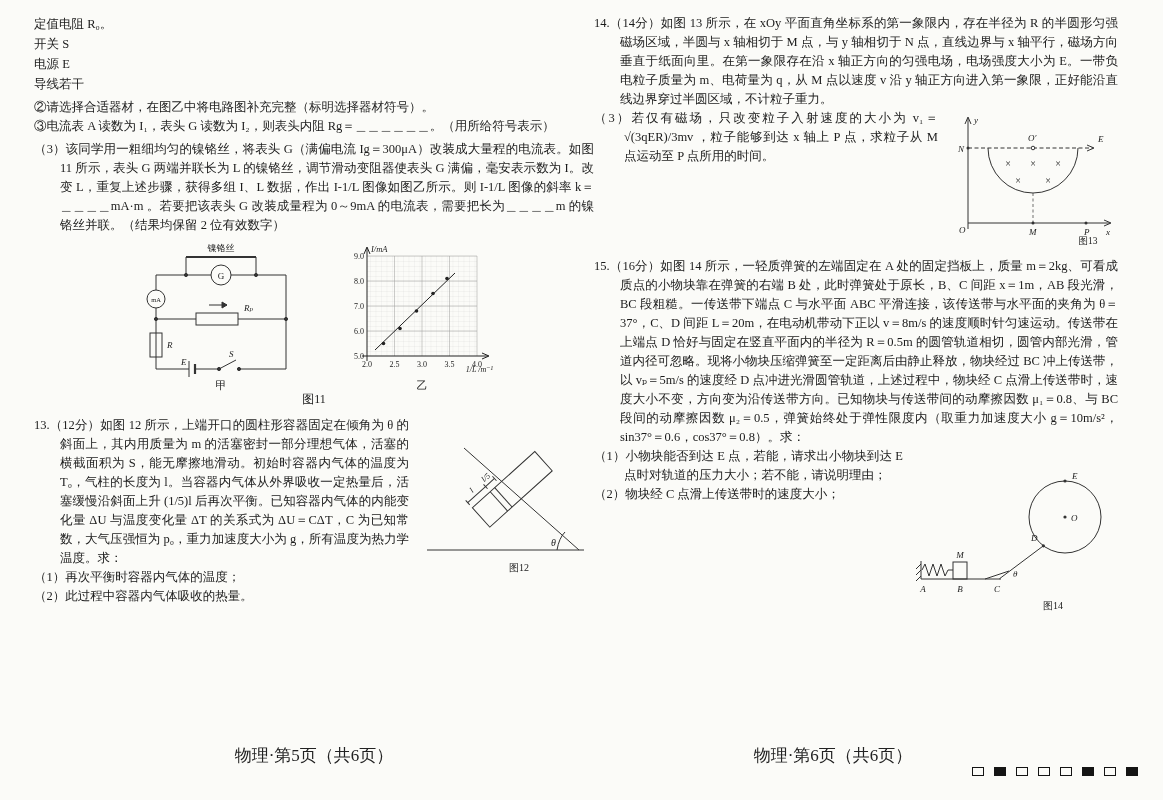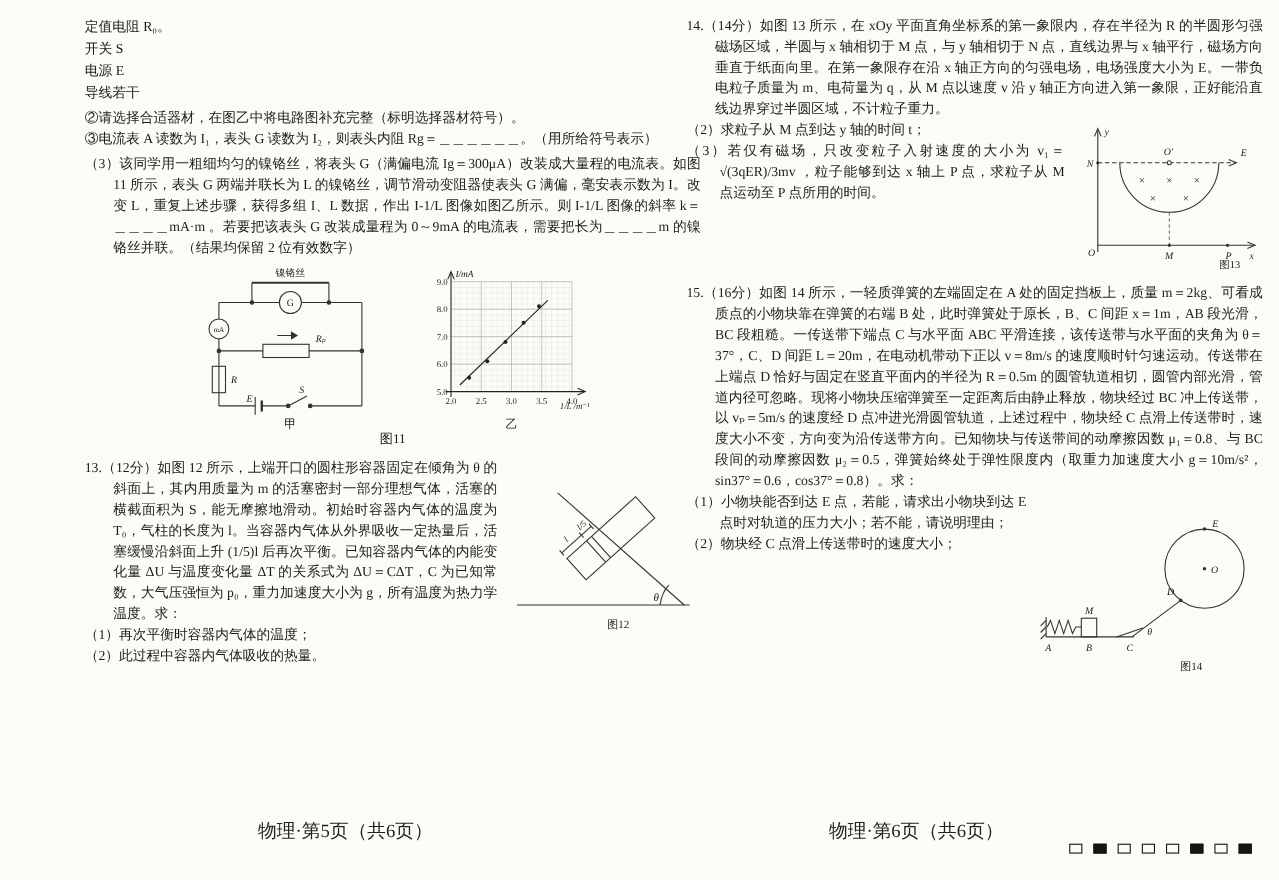--- a/index.html
+++ b/index.html
@@ -2,22 +2,22 @@
 <html><head>
 <meta charset="utf-8">
 <style>
   html,body { margin:0; padding:0; }
   body {
     width:1163px; height:800px; position:relative; overflow:hidden;
     background:#fbfbf8; color:#1b1b1b;
     font-family:"Liberation Serif","DejaVu Serif",serif;
   }
   .page { position:absolute; top:14px; }
-  .page-left  { left:34px;  width:560px;margin-left:43px; }
-  .page-right { left:624px; width:524px; }
+  .page-left  { left:34px;  width:560px; }
+  .page-right { left:594px; width:524px; }
   p { margin:0; font-size:12.5px; line-height:1.52; text-align:justify; }
   .equip p { line-height:1.6; }
   .hang26 { padding-left:26px; text-indent:-26px; }
   .hang30 { padding-left:30px; text-indent:-30px; }
   .gap-top { margin-top:4px; }
   .fig11-row { display:flex; justify-content:center; align-items:flex-start; gap:26px; margin:6px 0 0 0; }
   .fig-caption { text-align:center; font-size:12px; margin:0 0 6px 0; }
   .fig-float { float:right; margin:2px 0 4px 10px; }
   svg { display:block; }
   svg text { font-family:"Liberation Serif","DejaVu Serif",serif; fill:#222; }
@@ -198,21 +198,20 @@
       <text x="26" y="12" font-size="9" font-style="italic">y</text>
       <text x="158" y="124" font-size="9" font-style="italic">x</text>
       <text x="11" y="122" font-size="9" font-style="italic">O</text>
       <text x="10" y="41" font-size="9" font-style="italic">N</text>
       <text x="80" y="30" font-size="9" font-style="italic">O′</text>
       <text x="150" y="31" font-size="9" font-style="italic">E</text>
       <text x="81" y="124" font-size="9" font-style="italic">M</text>
       <text x="136" y="124" font-size="9" font-style="italic">P</text>
       <text x="140" y="133" font-size="9.5" text-anchor="middle">图13</text>
     </svg>
-    <p class="hang30">（2）求粒子从 M 点到达 y 轴的时间 t；</p>
     <p class="hang30">（3）若仅有磁场，只改变粒子入射速度的大小为 v₁＝√(3qER)/3mv ，粒子能够到达 x 轴上 P 点，求粒子从 M 点运动至 P 点所用的时间。</p>
   </div>
 
   <div class="qblock">
     <p class="hang26">15.（16分）如图 14 所示，一轻质弹簧的左端固定在 A 处的固定挡板上，质量 m＝2kg、可看成质点的小物块靠在弹簧的右端 B 处，此时弹簧处于原长，B、C 间距 x＝1m，AB 段光滑，BC 段粗糙。一传送带下端点 C 与水平面 ABC 平滑连接，该传送带与水平面的夹角为 θ＝37°，C、D 间距 L＝20m，在电动机带动下正以 v＝8m/s 的速度顺时针匀速运动。传送带在上端点 D 恰好与固定在竖直平面内的半径为 R＝0.5m 的圆管轨道相切，圆管内部光滑，管道内径可忽略。现将小物块压缩弹簧至一定距离后由静止释放，物块经过 BC 冲上传送带，以 vₚ＝5m/s 的速度经 D 点冲进光滑圆管轨道，上述过程中，物块经 C 点滑上传送带时，速度大小不变，方向变为沿传送带方向。已知物块与传送带间的动摩擦因数 μ₁＝0.8、与 BC 段间的动摩擦因数 μ₂＝0.5，弹簧始终处于弹性限度内（取重力加速度大小 g＝10m/s²，sin37°＝0.6，cos37°＝0.8）。求：</p>
     <svg class="fig-float" width="205" height="166" viewBox="0 0 205 166">
       <g stroke="#333" stroke-width="1" fill="none">
         <circle cx="152" cy="68" r="36"></circle>
         <line x1="8" y1="112" x2="8" y2="130"></line>
         <line x1="8" y1="115" x2="3" y2="120"></line>

